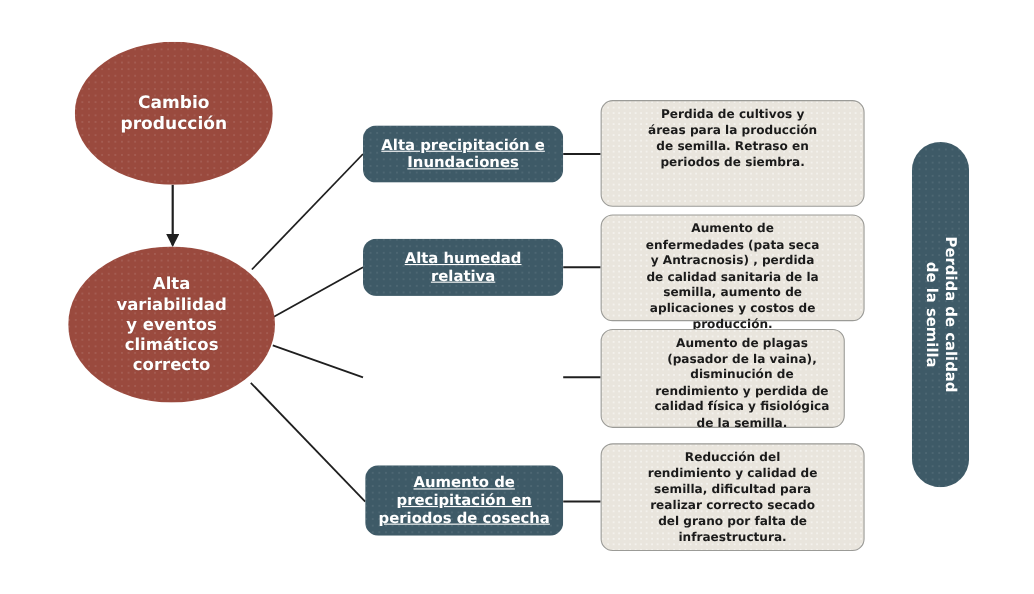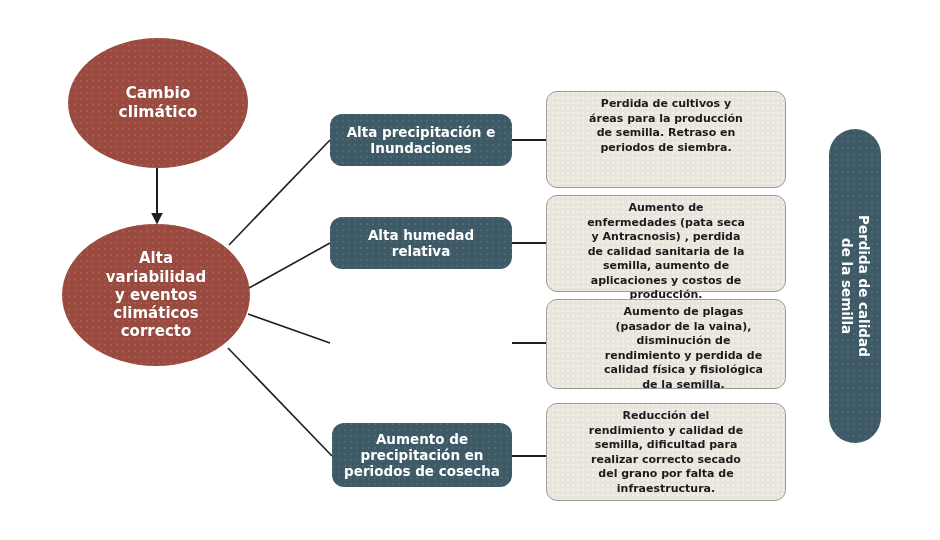--- a/index.html
+++ b/index.html
@@ -73,20 +73,21 @@
     color: #ffffff;
     font-weight: bold;
     font-size: 13.5px;
     line-height: 1.2;
     display: flex;
     align-items: center;
     justify-content: center;
     text-align: center;
     box-sizing: border-box;
     padding: 4px 6px;
+    text-decoration: underline;
   }
   .driver-label {
     white-space: pre-line;
   }
 
   
   .impact-box {
     position: absolute;
     background-color: #e9e5dd;
     background-image: radial-gradient(circle at 1px 1px, rgba(255,255,255,0.45) 1px, transparent 1px);
@@ -155,21 +156,21 @@
     <line x1="228" y1="348" x2="332" y2="456" stroke="#1f1f1f" stroke-width="1.6"></line>
 
     <line x1="512" y1="140" x2="546" y2="140" stroke="#1f1f1f" stroke-width="1.8"></line>
     <line x1="512" y1="243" x2="546" y2="243" stroke="#1f1f1f" stroke-width="1.8"></line>
     <line x1="512" y1="343" x2="546" y2="343" stroke="#1f1f1f" stroke-width="1.8"></line>
     <line x1="512" y1="456" x2="546" y2="456" stroke="#1f1f1f" stroke-width="1.8"></line>
   </svg>
 
   <div class="ellipse" id="ellipse-cambio-climatico">
     <span class="ellipse-label">Cambio
-climático</span>
+producción</span>
   </div>
 
   <div class="ellipse" id="ellipse-variabilidad">
     <span class="ellipse-label">Alta
 variabilidad
 y eventos
 climáticos
 correcto</span>
   </div>
 
@@ -200,21 +201,21 @@
   <div class="impact-box" style="left:546px; top:195px; width:240px; height:97px;">
     <span class="impact-label">Aumento de
 enfermedades (pata seca
 y Antracnosis) , perdida
 de calidad sanitaria de la
 semilla, aumento de
 aplicaciones y costos de
 producción.</span>
   </div>
 
-  <div class="impact-box" style="left:546px; top:299px; width:240px; height:90px;padding-left:45px;">
+  <div class="impact-box" style="left:546px; top:299px; width:222px; height:90px;padding-left:45px;">
     <span class="impact-label">Aumento de plagas
 (pasador de la vaina),
 disminución de
 rendimiento y perdida de
 calidad física y fisiológica
 de la semilla.</span>
   </div>
 
   <div class="impact-box" style="left:546px; top:403px; width:240px; height:98px;">
     <span class="impact-label">Reducción del

